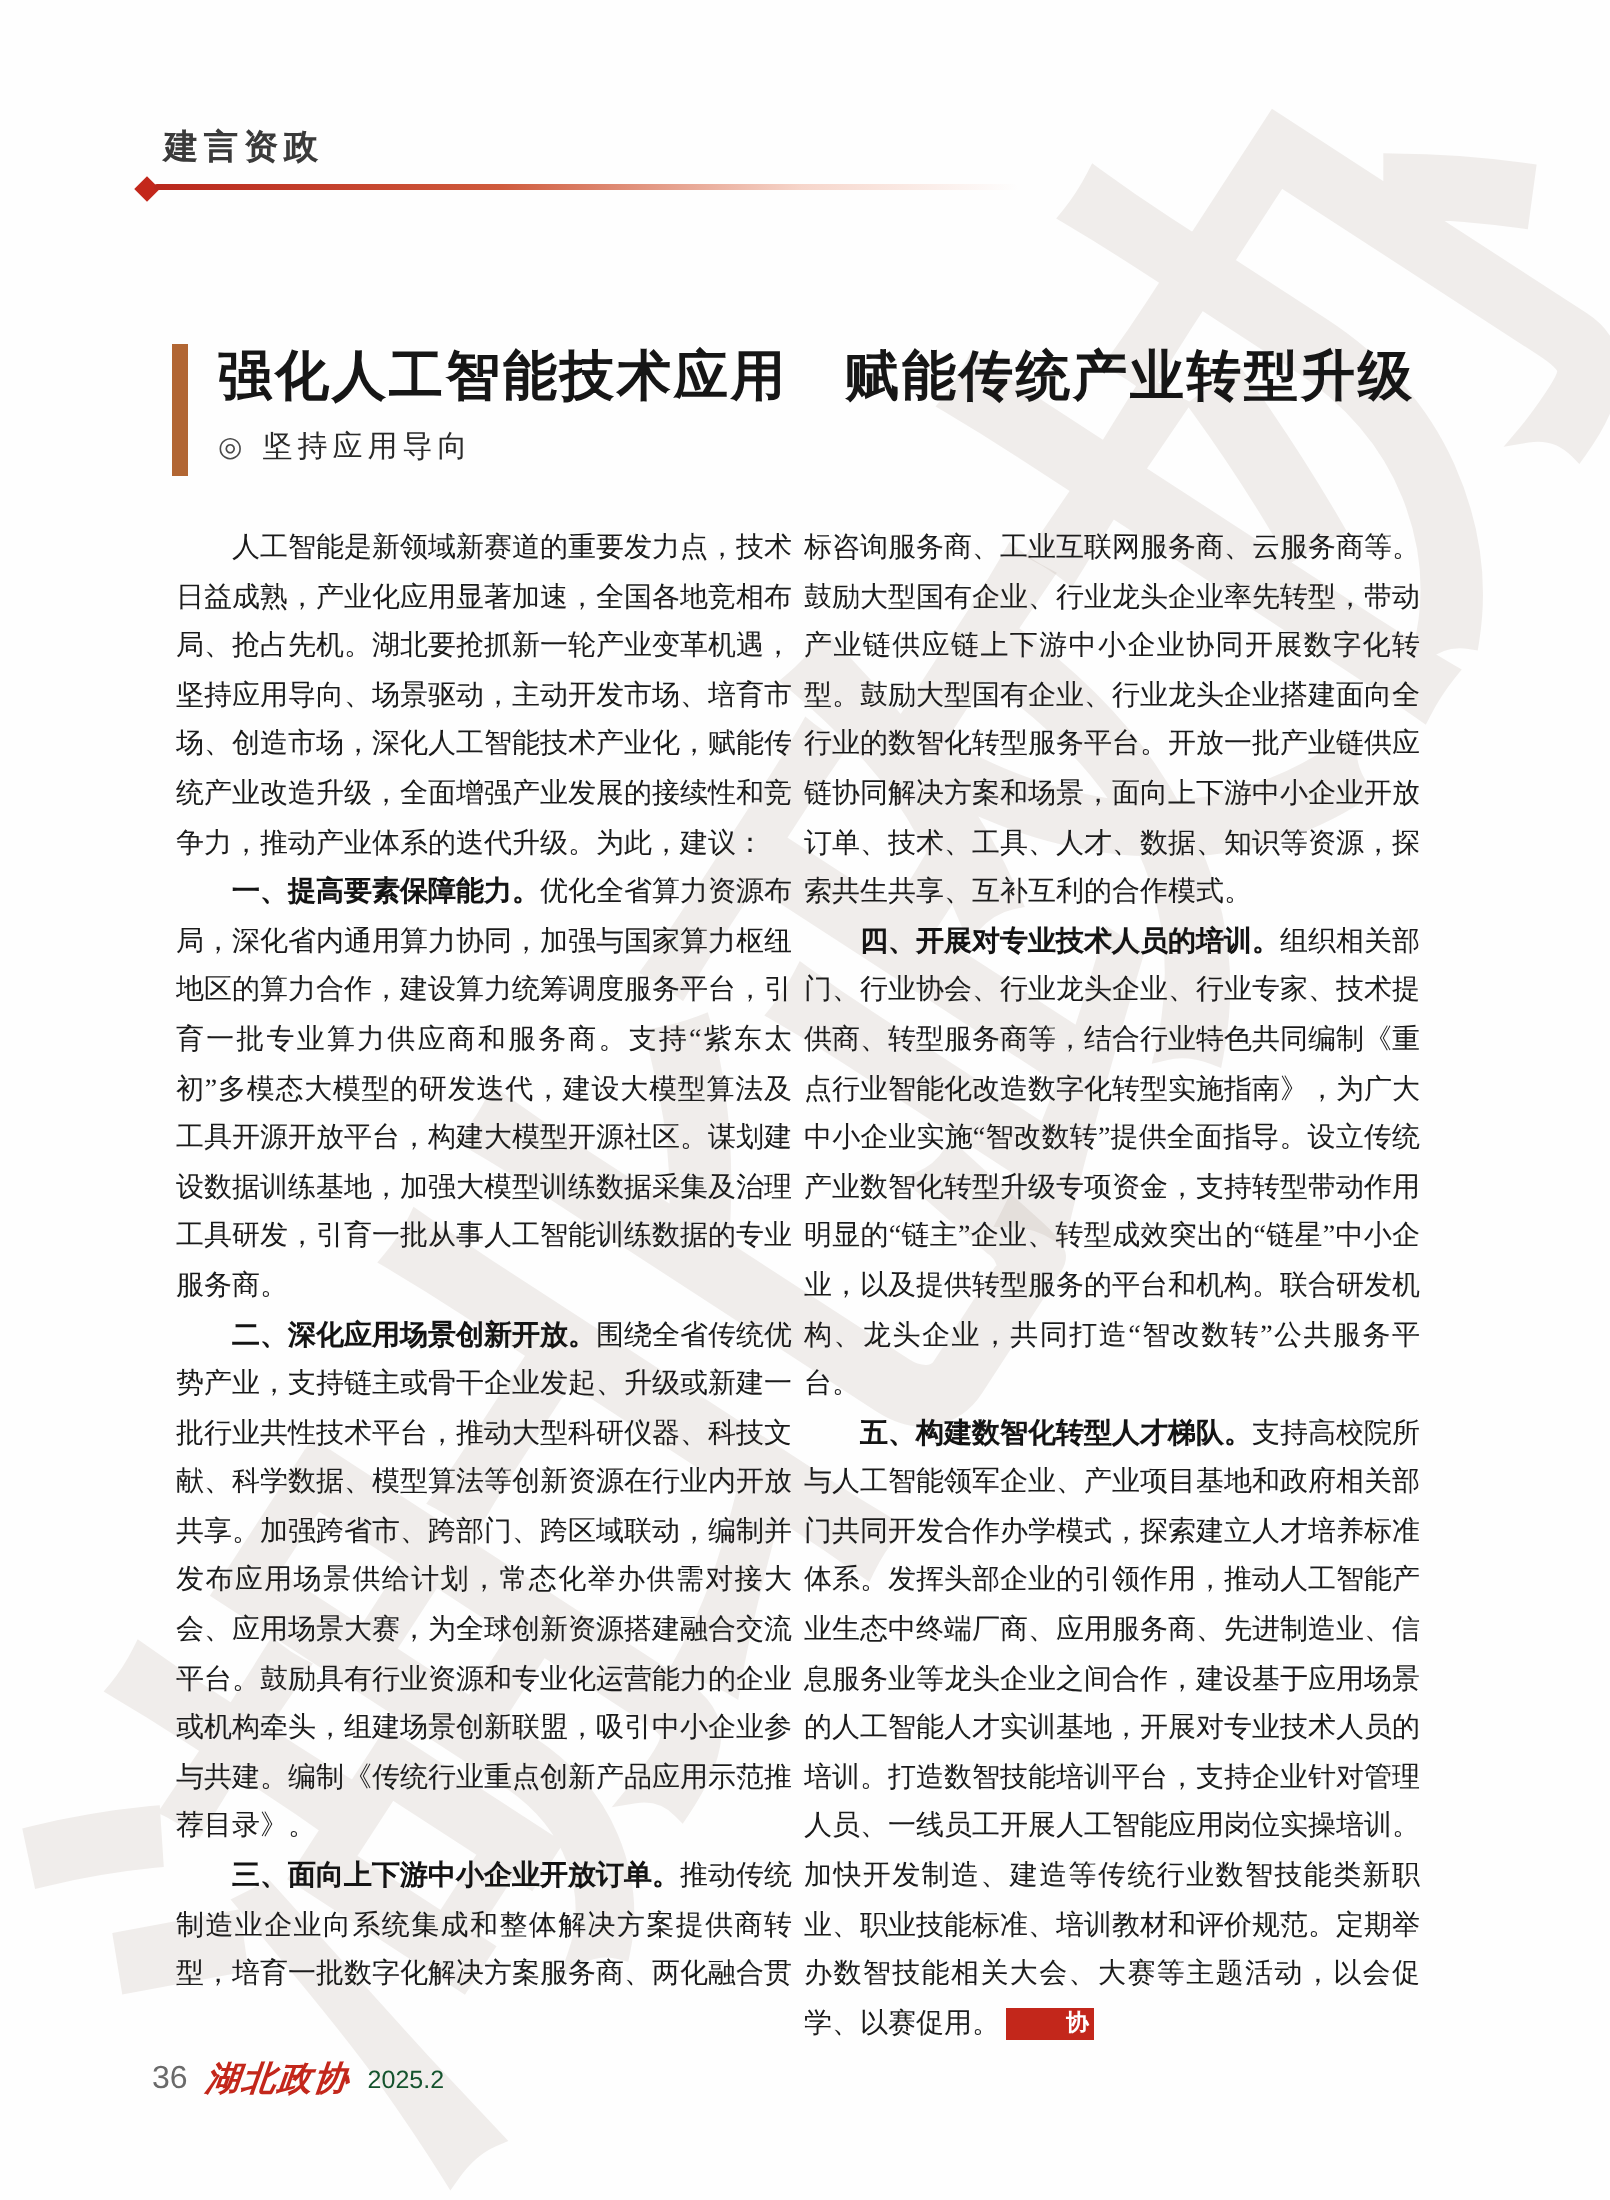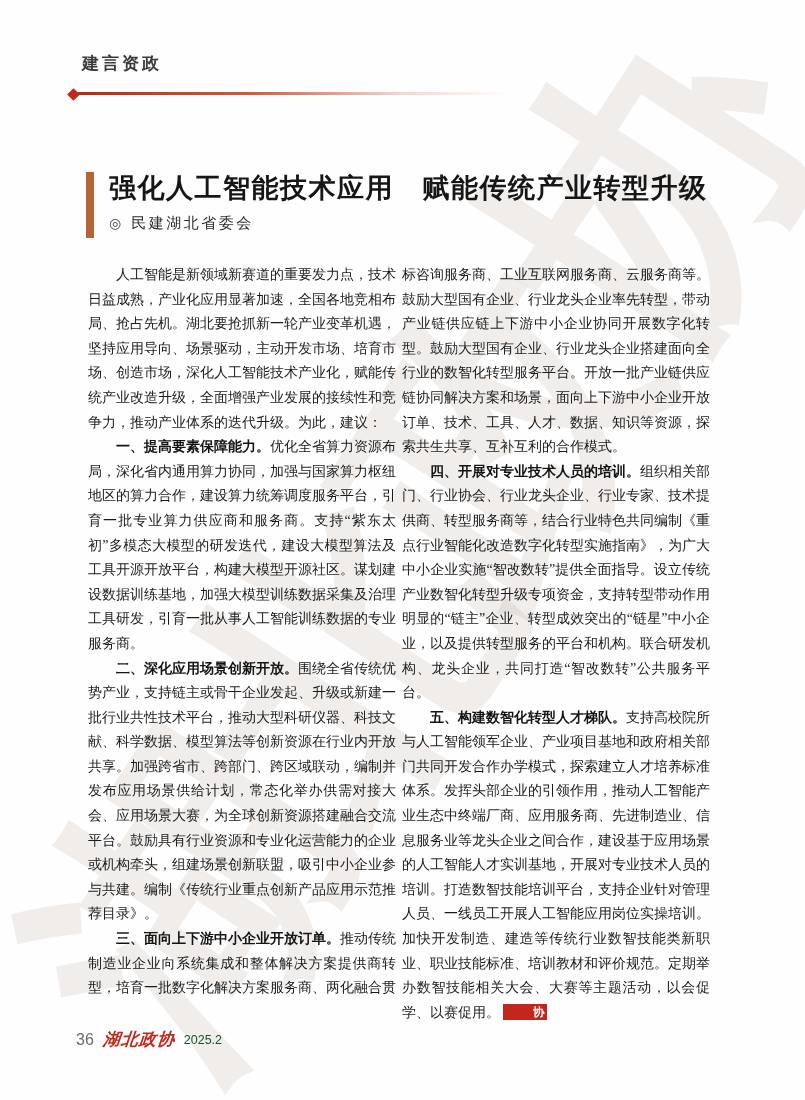--- a/index.html
+++ b/index.html
@@ -11,21 +11,21 @@
   
   .watermark {
     position:absolute; left:420px; top:555px;
     transform:translate(-50%,-50%) rotate(-57deg);
     font-size:300px; font-weight:700; white-space:nowrap;
     letter-spacing:-18px; color:rgba(168,148,138,0.16);
     z-index:0; pointer-events:none; font-family:"DejaVu Serif",serif;
   }
   
   .section-label {
-    position:absolute; left:82px; top:52px;
+    position:absolute; left:82px; top:62px;
     font-size:17px; font-weight:700; color:#3a3a3a; letter-spacing:3px;
     font-family:"Liberation Sans","DejaVu Sans",sans-serif; z-index:2;text-align:right;
   }
   .rule-row { position:absolute; left:68px; top:88px; width:445px; height:14px; z-index:2; }
   .diamond { position:absolute; left:1px; top:2px; width:9px; height:9px; background:#c3271b; transform:rotate(45deg); }
   .rule-line {
     position:absolute; left:9px; top:4px; width:432px; height:3px; border-radius:2px;
     background:linear-gradient(to right,#b9271c 0%,#cf5a3c 40%,rgba(240,180,160,0.55) 75%,rgba(255,255,255,0) 100%);
   }
   
@@ -72,21 +72,21 @@
 <div class="rule-row">
   <span class="diamond"></span>
   <span class="rule-line"></span>
 </div>
 
 <div class="title-block">
   <div class="title-bar"></div>
   <div class="title-content">
     <h1 class="title">强化人工智能技术应用　赋能传统产业转型升级</h1>
     <div class="author">
-      <span class="author-marker">◎</span><span>民建湖北省委会</span>
+      <span class="author-marker">◎</span><span>坚持应用导向</span>
     </div>
   </div>
 </div>
 
 <div class="article">
   <div class="col">
     <p class="para indent"><span class="lead"></span><span>人工智能是新领域新赛道的重要发力点，技术日益成熟，产业化应用显著加速，全国各地竞相布局、抢占先机。湖北要抢抓新一轮产业变革机遇，坚持应用导向、场景驱动，主动开发市场、培育市场、创造市场，深化人工智能技术产业化，赋能传统产业改造升级，全面增强产业发展的接续性和竞争力，推动产业体系的迭代升级。为此，建议：</span></p>
     <p class="para indent"><span class="lead">一、提高要素保障能力。</span><span>优化全省算力资源布局，深化省内通用算力协同，加强与国家算力枢纽地区的算力合作，建设算力统筹调度服务平台，引育一批专业算力供应商和服务商。支持“紫东太初”多模态大模型的研发迭代，建设大模型算法及工具开源开放平台，构建大模型开源社区。谋划建设数据训练基地，加强大模型训练数据采集及治理工具研发，引育一批从事人工智能训练数据的专业服务商。</span></p>
     <p class="para indent"><span class="lead">二、深化应用场景创新开放。</span><span>围绕全省传统优势产业，支持链主或骨干企业发起、升级或新建一批行业共性技术平台，推动大型科研仪器、科技文献、科学数据、模型算法等创新资源在行业内开放共享。加强跨省市、跨部门、跨区域联动，编制并发布应用场景供给计划，常态化举办供需对接大会、应用场景大赛，为全球创新资源搭建融合交流平台。鼓励具有行业资源和专业化运营能力的企业或机构牵头，组建场景创新联盟，吸引中小企业参与共建。编制《传统行业重点创新产品应用示范推荐目录》。</span></p>
     <p class="para indent"><span class="lead">三、面向上下游中小企业开放订单。</span><span>推动传统制造业企业向系统集成和整体解决方案提供商转型，培育一批数字化解决方案服务商、两化融合贯</span></p>

